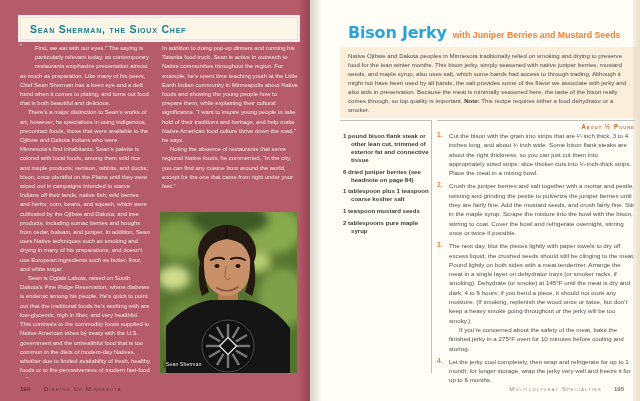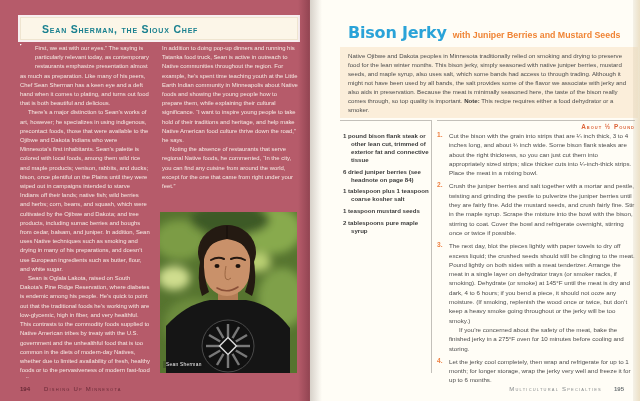--- a/index.html
+++ b/index.html
@@ -8,21 +8,21 @@
   .spread { position:relative; width:640px; height:401px; background:#fffdf6; }
 
   
   .left-page { position:absolute; left:0; top:0; width:310px; height:401px;
                background:#b65b6a; }
   .title-box { position:absolute; left:20px; top:17px; width:278px; height:23px;
                background:#fcf6e8; border:1px solid #efe5d0;
                box-shadow:0 0 0 2px rgba(255,255,255,0.9);
                display:flex; align-items:center; padding-left:9px; }
   .title-box h2 { font-size:10.5px; font-weight:bold; color:#19808f;
-                  font-variant:small-caps; letter-spacing:0.8px;margin-left:12px; }
+                  font-variant:small-caps; letter-spacing:0.8px; }
   .col { position:absolute; top:44px; font-size:5.9px; line-height:9.2px;
          color:#f6eae4; text-align:left; }
   .col-1 { left:20px; width:130px; height:334px; overflow:hidden; }
   .col-2 { left:162px; width:136px; height:334px; overflow:hidden; }
   .col p + p { text-indent:8px; }
   .bigquote { float:left; width:15px; height:27px; position:relative; }
   .bigquote span { position:absolute; left:-17px; top:-4px;
                    font-family:"DejaVu Serif", serif; font-weight:bold;
                    font-size:36px; line-height:30px; color:#ffffff; }
   .photo { position:absolute; left:160px; top:212px; width:137px; height:161px;

